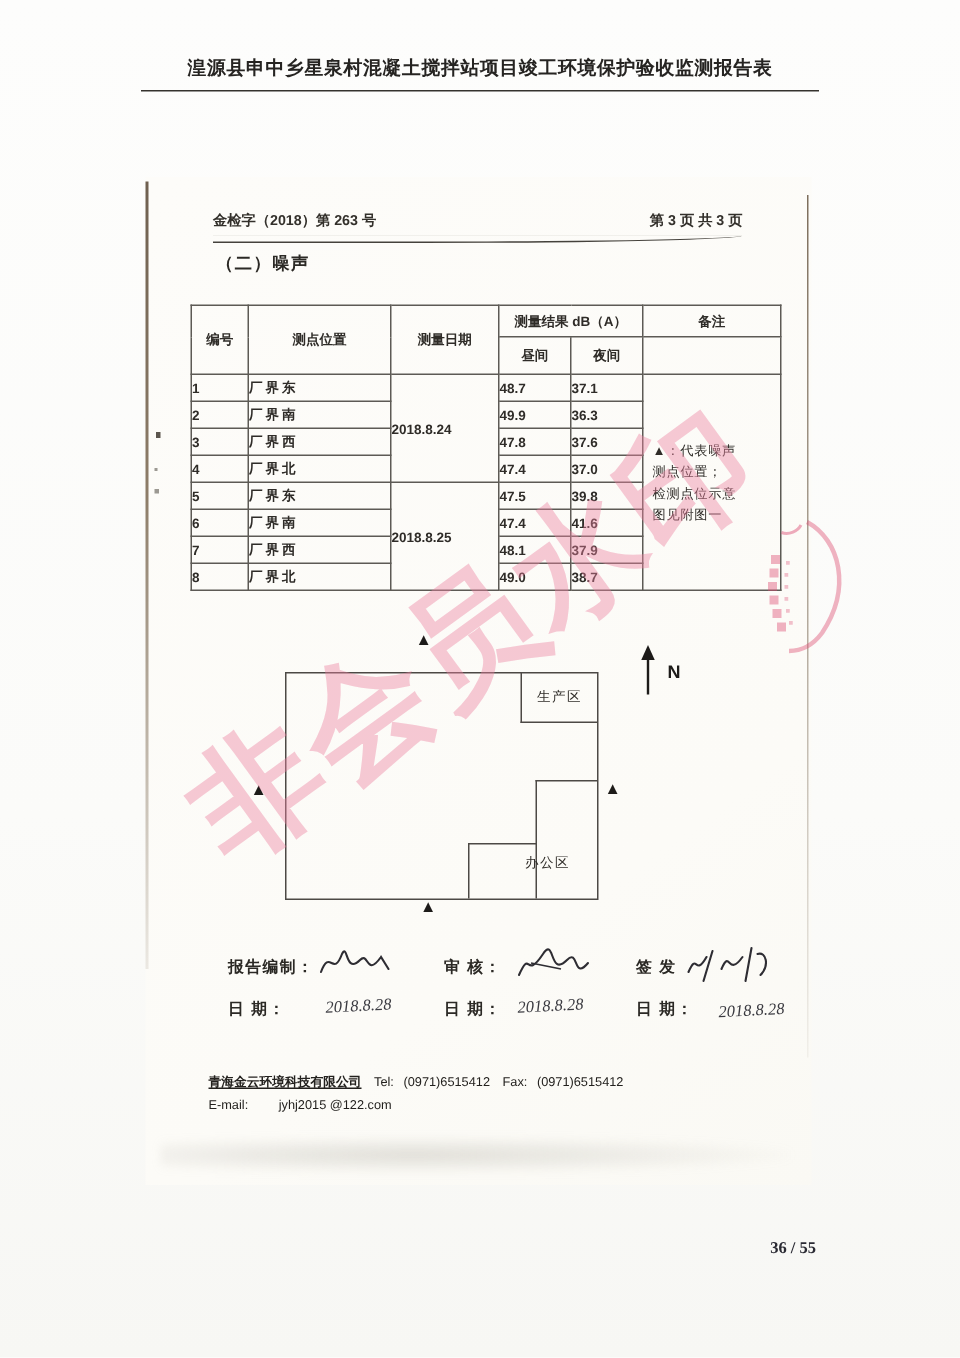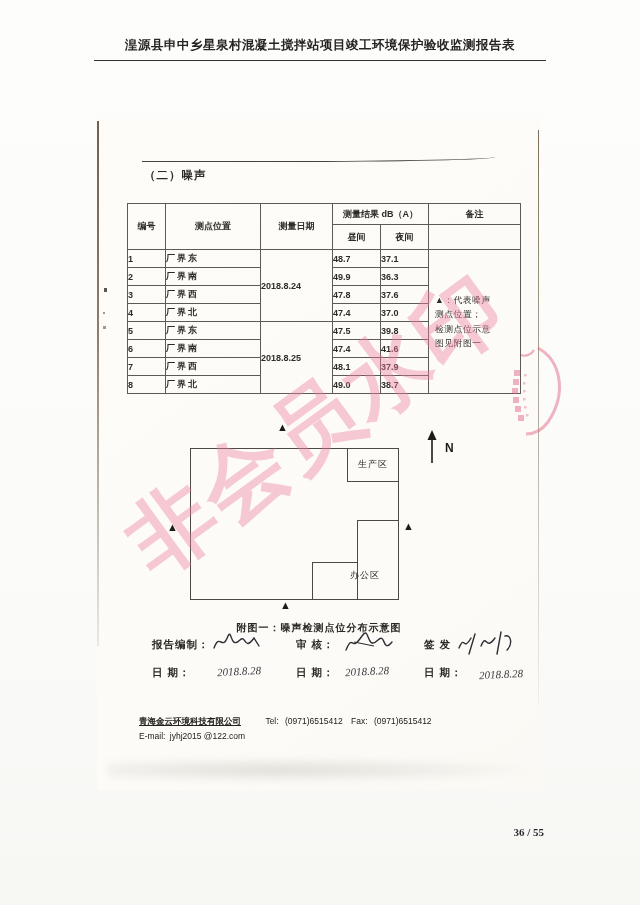--- a/index.html
+++ b/index.html
@@ -107,24 +107,24 @@
   }
   
   .sig-label{position:absolute;font-size:10.5px;font-weight:bold;letter-spacing:1px;color:#2b2925;white-space:nowrap;}
   .sig-script{position:absolute;}
   .sig-date{
     position:absolute;font-family:"Liberation Serif","DejaVu Serif",serif;
     font-style:italic;font-size:11px;color:#3a3a40;transform:rotate(-3deg);white-space:nowrap;
   }
   
   .foot-line1{position:absolute;left:42px;top:598px;font-size:8.5px;color:#23211e;white-space:nowrap;}
-  .foot-line1 .company{font-weight:bold;text-decoration:underline;margin-right:16px;}
+  .foot-line1 .company{font-weight:bold;text-decoration:underline;margin-right:0;}
   .foot-line1 .lbl{margin-left:6px;margin-right:4px;}
   .foot-line2{position:absolute;left:42px;top:613px;font-size:8.5px;color:#23211e;}
-  .foot-line2 .lbl{margin-right:2px;}
+  .foot-line2 .lbl{margin-right:18px;}
   
   .watermark{
     position:absolute;left:95px;top:378px;width:440px;height:92px;line-height:92px;
     text-align:center;white-space:nowrap;
     transform:rotate(-36deg);transform-origin:center;
     font-size:86px;font-weight:bold;letter-spacing:2px;
     color:rgba(236,128,160,0.42);
     pointer-events:none;z-index:6;
   }
   .stamp{position:absolute;left:498px;top:344px;z-index:5;opacity:0.85;}
@@ -136,20 +136,24 @@
 <div class="title-rule"></div>
 
 <div class="scan">
   <div class="scan-edge-left"></div>
   <div class="scan-edge-right"></div>
   <div class="speck" style="left:7px;top:170px;width:3px;height:4px;"></div>
   <div class="speck" style="left:6px;top:194px;width:2px;height:2px;opacity:.6;"></div>
   <div class="speck" style="left:6px;top:208px;width:3px;height:3px;opacity:.6;"></div>
   <div class="scan-bottom-smudge"></div>
 
+  <div class="doc-head-row">
+    <span>金检字（2018）第 263 号</span>
+    <span>第 3 页 共 3 页</span>
+  </div>
   <div class="doc-head-rule"></div>
 
   <div class="section-heading">（二）噪声</div>
 
   <table class="noise">
     <colgroup>
       <col style="width:38px">
         <col style="width:95px">
         <col style="width:72px">
       <col style="width:48px">
@@ -240,21 +244,20 @@
     <div class="office-a"></div>
     <div class="office-b"></div>
     <div class="office-label">办公区</div>
     <svg class="north-arrow" width="14" height="34" viewBox="0 0 14 34">
       <line x1="7" y1="8" x2="7" y2="33" stroke="#1d1b19" stroke-width="1.6"></line>
       <polygon points="7,0 2.5,10 11.5,10" fill="#1d1b19"></polygon>
     </svg>
     <span class="north-label">N</span>
   </div>
 
-  <div class="diagram-caption">附图一：噪声检测点位分布示意图</div>
 
   <span class="sig-label" style="left:55px;top:520px;">报告编制：</span>
   <svg class="sig-script" style="left:113px;top:510px;" width="52" height="28" viewBox="0 0 52 28">
     <path d="M4,20 C10,4 12,24 18,8 C22,0 20,22 30,12 C36,6 34,24 44,10 L49,18" fill="none" stroke="#2e2d33" stroke-width="1.4" stroke-linecap="round"></path>
   </svg>
   <span class="sig-label" style="left:199px;top:520px;">审 核：</span>
   <svg class="sig-script" style="left:243px;top:508px;" width="56" height="32" viewBox="0 0 56 32">
     <path d="M6,24 C14,6 10,28 22,10 C30,-2 26,26 38,14 C46,6 42,28 52,16" fill="none" stroke="#2e2d33" stroke-width="1.4" stroke-linecap="round"></path>
     <path d="M14,16 L34,20" fill="none" stroke="#2e2d33" stroke-width="1.1"></path>
   </svg>

